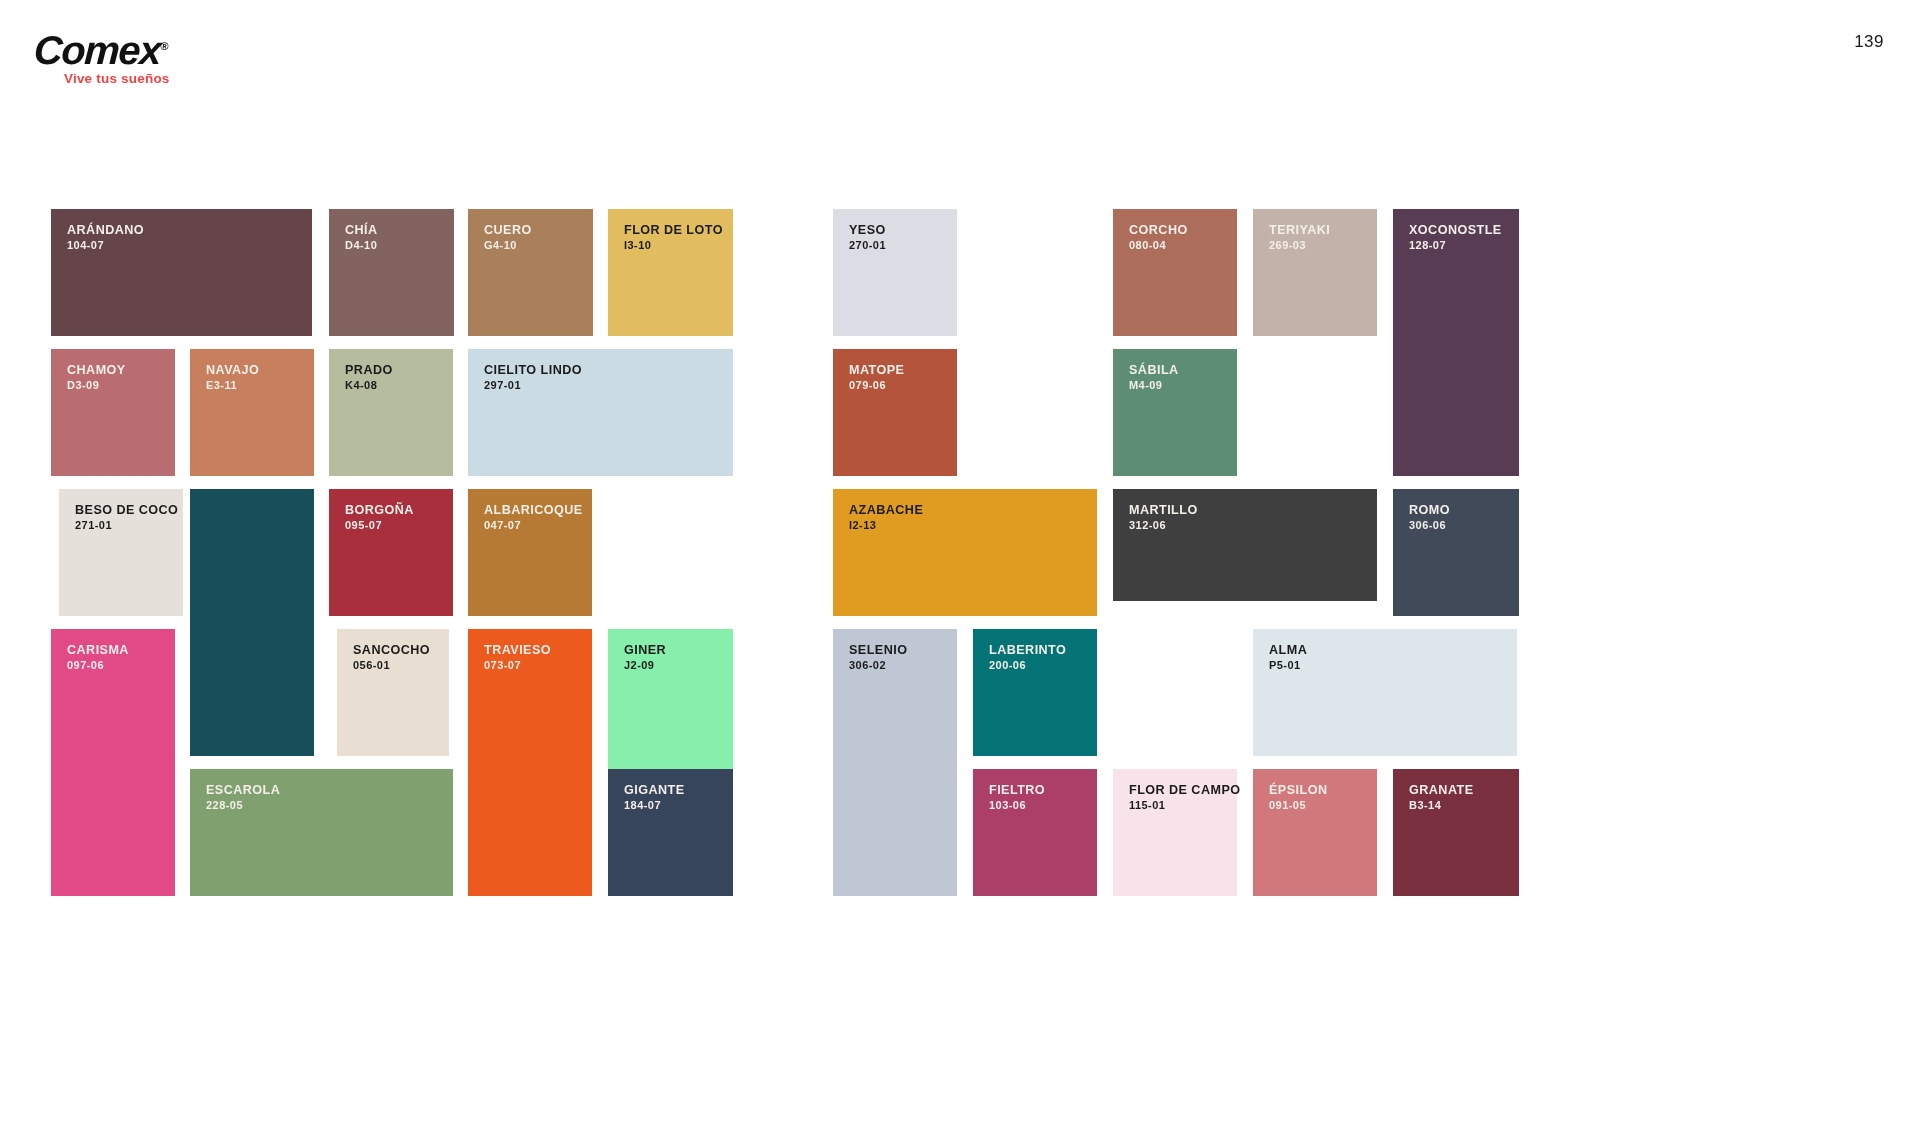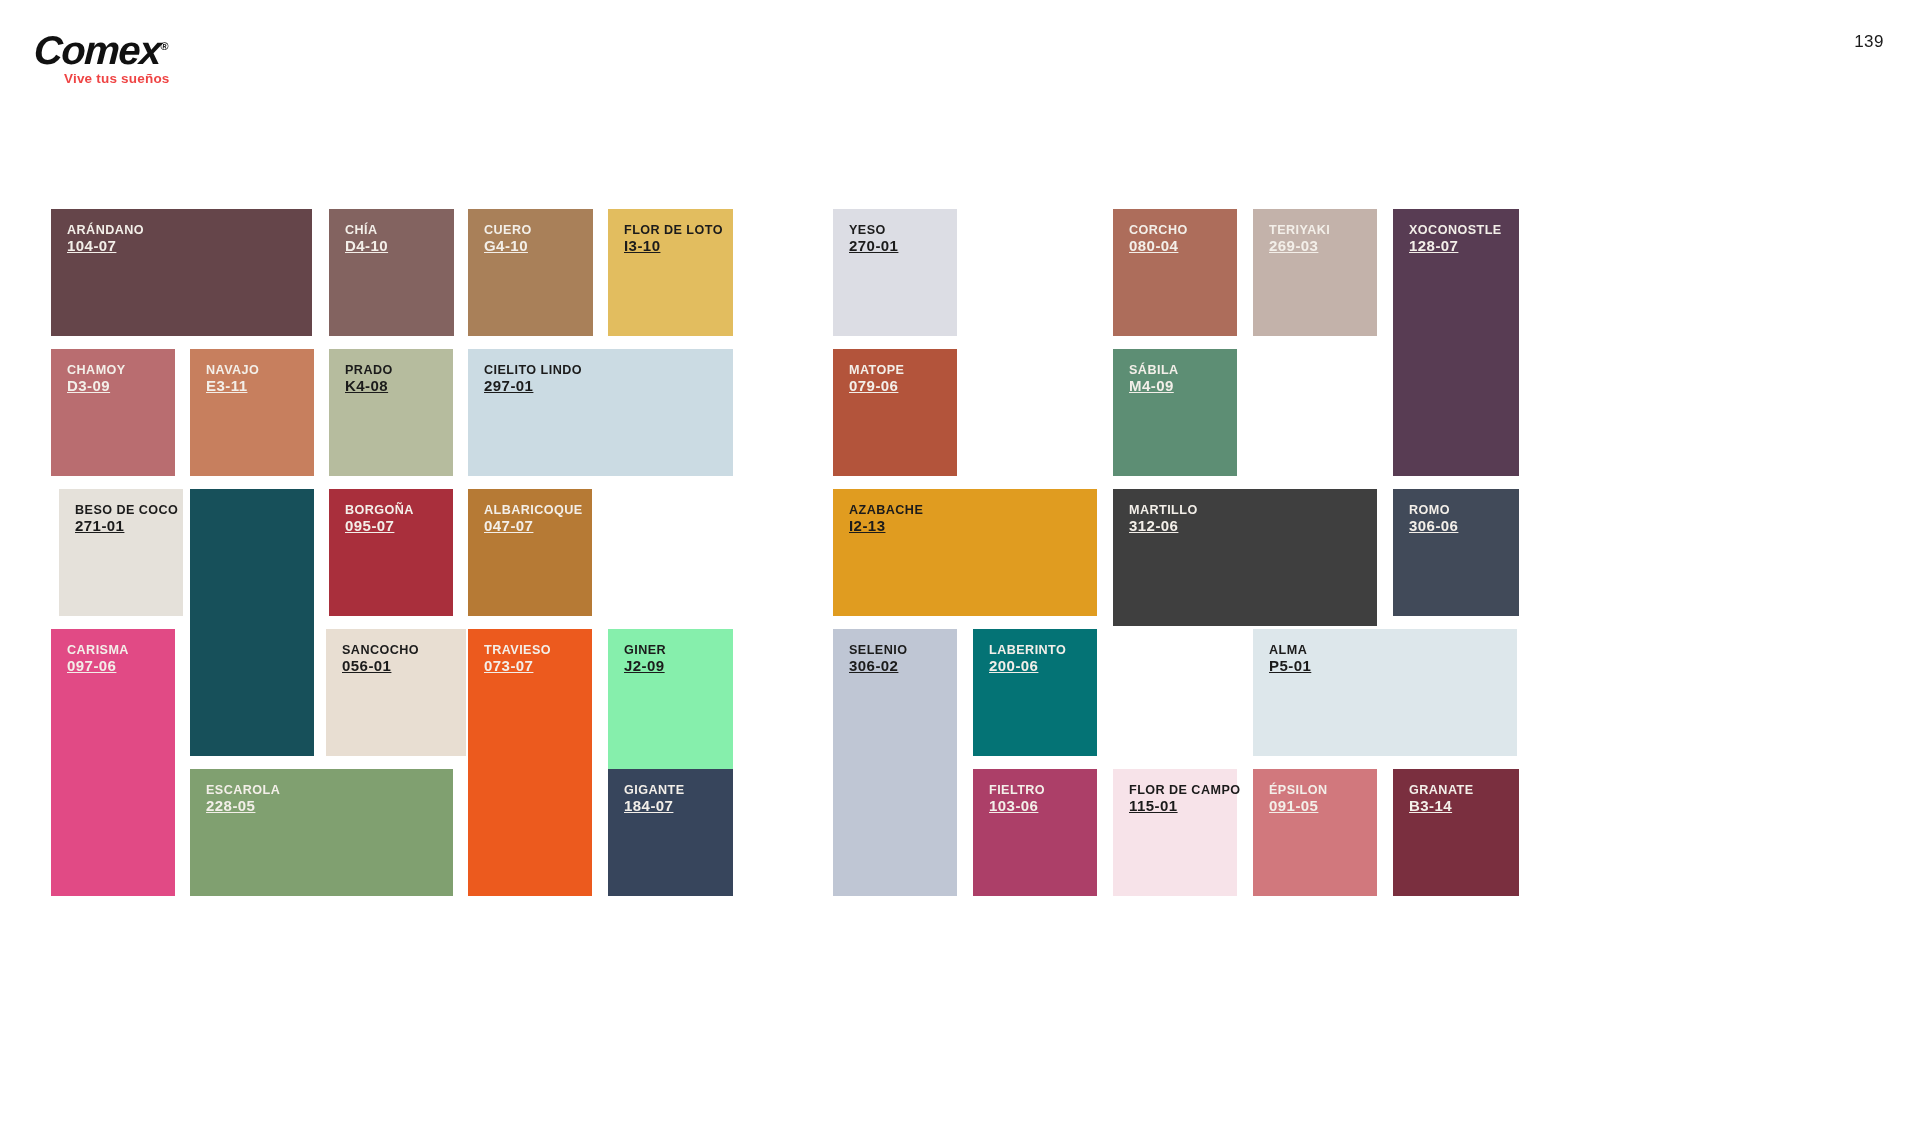--- a/index.html
+++ b/index.html
@@ -79,24 +79,23 @@
     pointer-events: none;
   }
   .swatch .sw-name {
     display: block;
     font-size: 12.6px;
     font-weight: bold;
     letter-spacing: 0.45px;
   }
   .swatch .sw-code {
     display: block;
-    font-size: 15px;
+    font-size: 11px;
     font-weight: bold;
     letter-spacing: 0.45px;
-    text-decoration: underline;
   }
   .swatch.light-text .sw-name,
   .swatch.light-text .sw-code { color: #f3efe9; }
   .swatch.dark-text  .sw-name,
   .swatch.dark-text  .sw-code { color: #1b1b1b; }
 </style>
 </head>
 <body>
 
 <div id="swatch-canvas">
@@ -172,21 +171,21 @@
           <span class="sw-name">ALBARICOQUE</span>
           <span class="sw-code">047-07</span>
         </div>
       </div>
       <div class="swatch light-text" style="left: 51px; top: 629px; width: 124px; height: 267px; background: rgb(225, 74, 133);">
         <div class="sw-label">
           <span class="sw-name">CARISMA</span>
           <span class="sw-code">097-06</span>
         </div>
       </div>
-      <div class="swatch dark-text" style="left: 326px; top: 629px; width: 140px; height: 127px; background: rgb(232, 222, 210);">
+      <div class="swatch dark-text" style="left: 337px; top: 629px; width: 112px; height: 127px; background: rgb(232, 222, 210);">
         <div class="sw-label">
           <span class="sw-name">SANCOCHO</span>
           <span class="sw-code">056-01</span>
         </div>
       </div>
       <div class="swatch light-text" style="left: 468px; top: 629px; width: 124px; height: 267px; background: rgb(236, 90, 30);">
         <div class="sw-label">
           <span class="sw-name">TRAVIESO</span>
           <span class="sw-code">073-07</span>
         </div>
@@ -247,21 +246,21 @@
           <span class="sw-name">SÁBILA</span>
           <span class="sw-code">M4-09</span>
         </div>
       </div>
       <div class="swatch dark-text" style="left: 833px; top: 489px; width: 264px; height: 127px; background: rgb(224, 156, 32);">
         <div class="sw-label">
           <span class="sw-name">AZABACHE</span>
           <span class="sw-code">I2-13</span>
         </div>
       </div>
-      <div class="swatch light-text" style="left: 1113px; top: 489px; width: 264px; height: 137px; background: rgb(63, 63, 63);">
+      <div class="swatch light-text" style="left: 1113px; top: 489px; width: 264px; height: 112px; background: rgb(63, 63, 63);">
         <div class="sw-label">
           <span class="sw-name">MARTILLO</span>
           <span class="sw-code">312-06</span>
         </div>
       </div>
       <div class="swatch light-text" style="left: 1393px; top: 489px; width: 126px; height: 127px; background: rgb(65, 74, 89);">
         <div class="sw-label">
           <span class="sw-name">ROMO</span>
           <span class="sw-code">306-06</span>
         </div>

